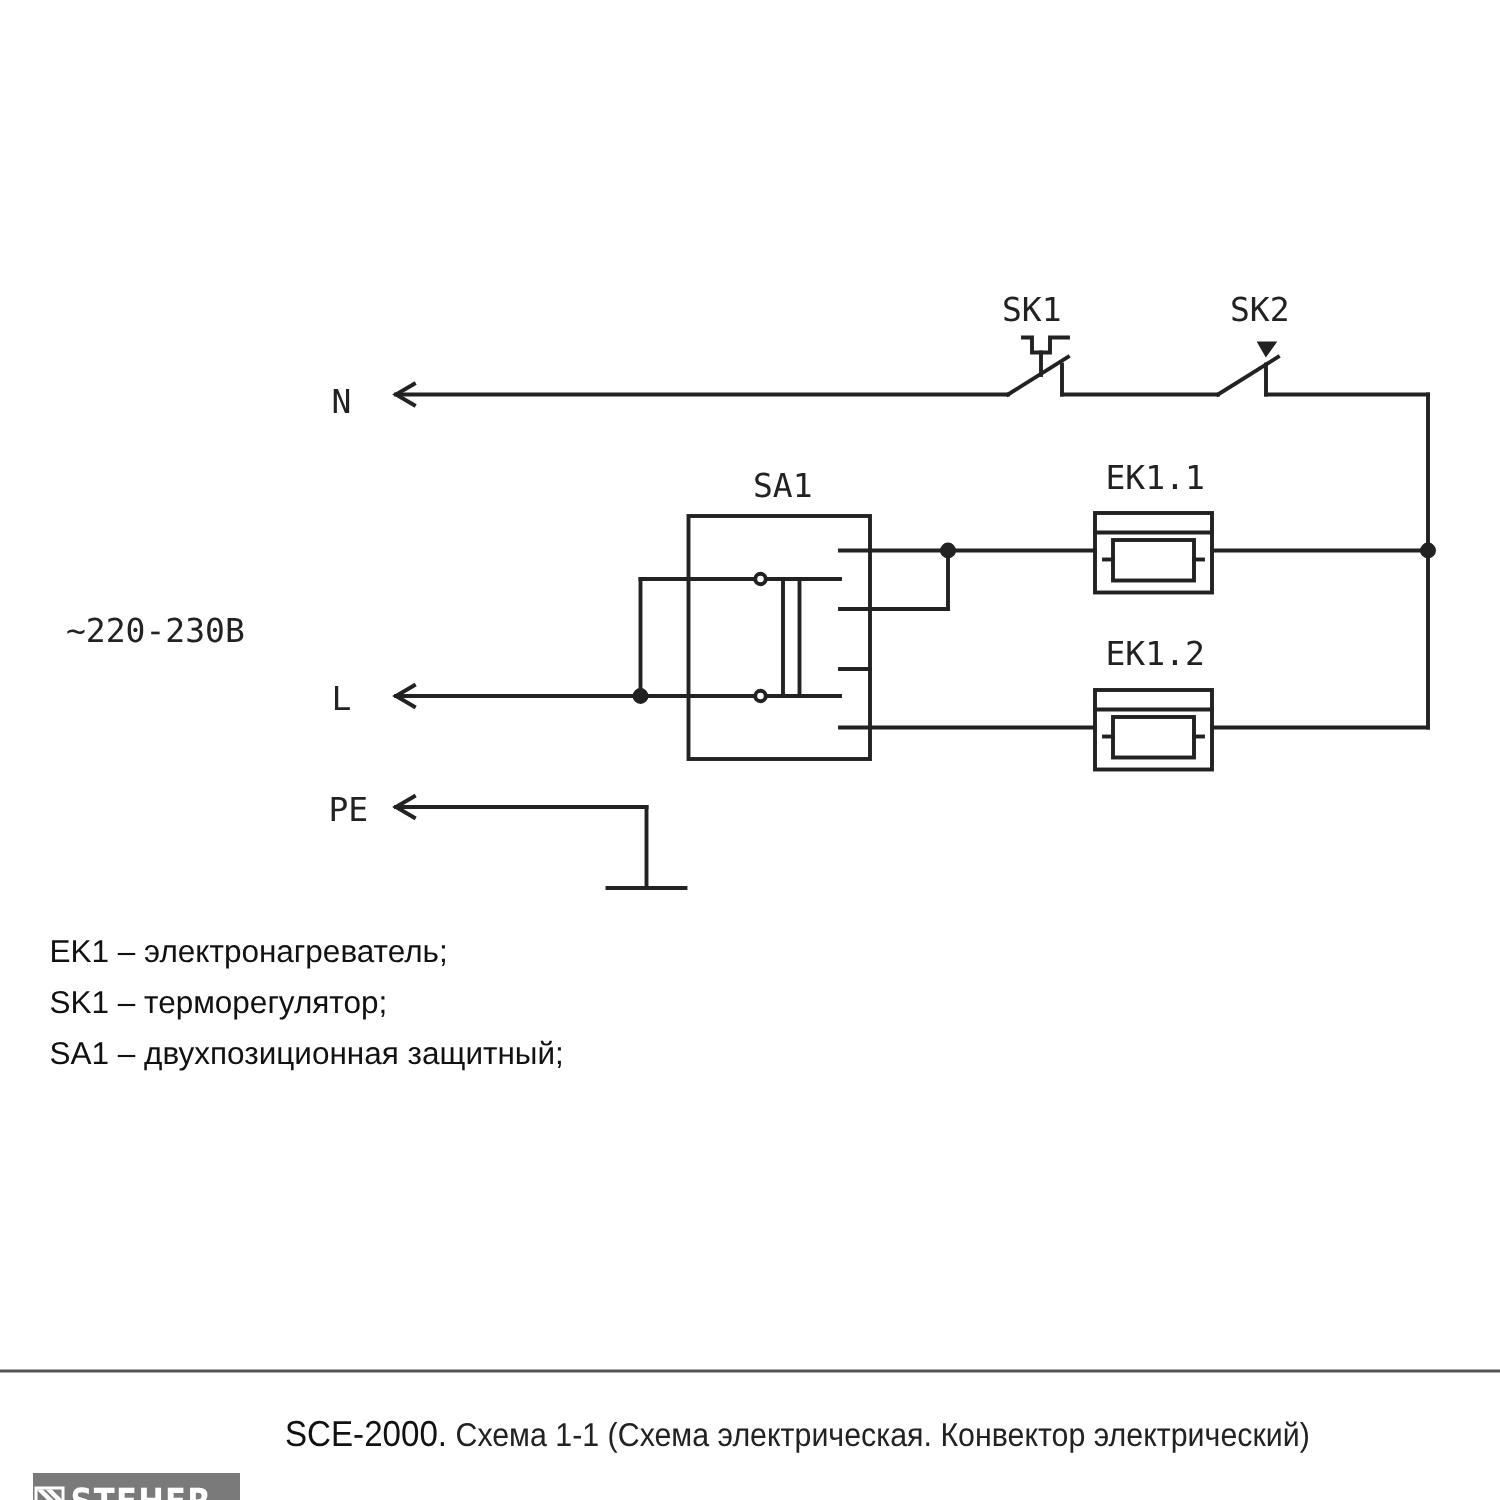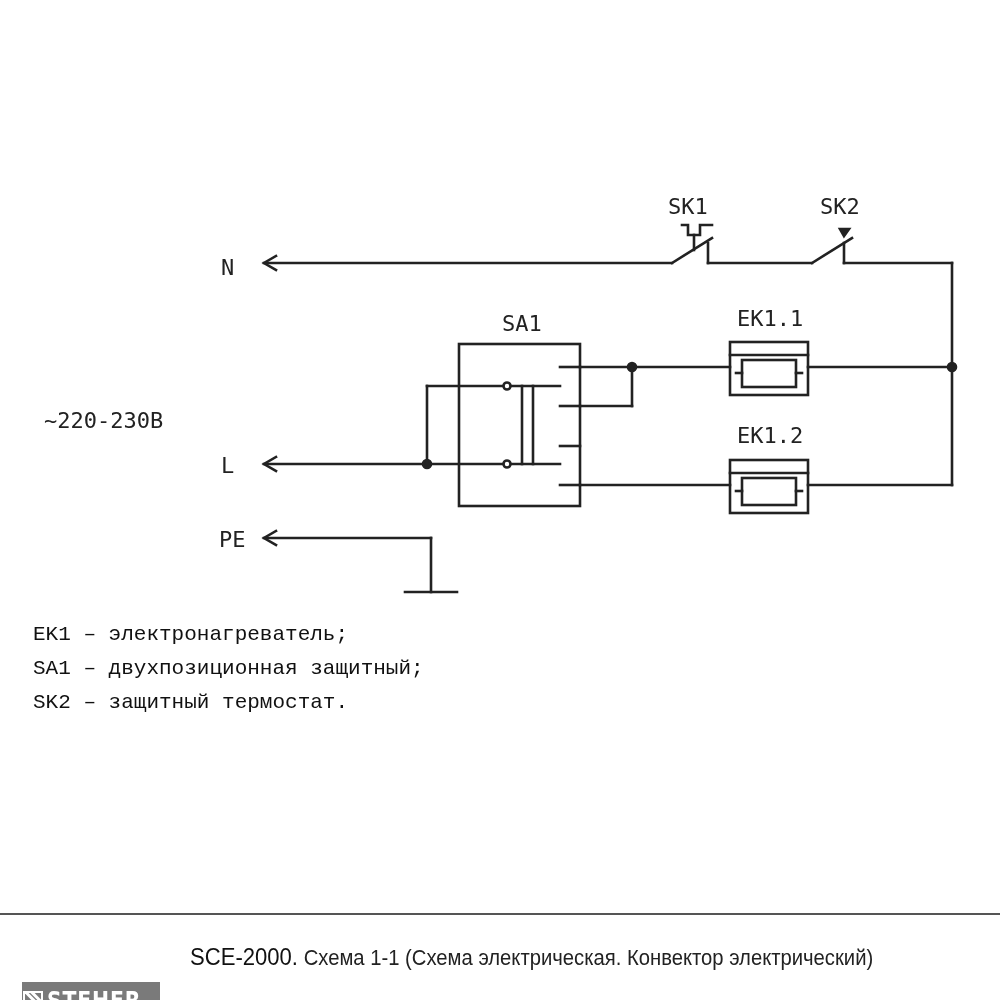--- a/index.html
+++ b/index.html
@@ -1,19 +1,19 @@
 <!DOCTYPE html>
 <html><head>
 <meta charset="utf-8">
 <style>
   html, body { margin: 0; padding: 0; background: #ffffff; }
   body { width: 1000px; height: 1000px; position: relative; overflow: hidden; font-family: "DejaVu Sans", sans-serif; }
   #diagram { position: absolute; left: 0; top: 0; width: 1000px; height: 610px; }
   .lbl { font-family: "DejaVu Sans Mono", monospace; fill: #222; }
-  .legend { position: absolute; left: 33px; top: 618px; font-family: Liberation Mono, monospace; font-size: 21px; line-height: 34px; color: #111; }
+  .legend { position: absolute; left: 33px; top: 618px; font-family: Liberation Sans, sans-serif; font-size: 21px; line-height: 34px; color: #111; }
   .legend div { white-space: nowrap; }
   .footer-rule { position: absolute; left: 0; top: 913px; width: 1000px; height: 2px; background: #555; }
   .logo { position: absolute; left: 22px; top: 982px; width: 138px; height: 38px; background: #7a7a7a; display: flex; align-items: center; justify-content: center; gap: 4px; }
   .logo-mark { width: 20px; height: 20px; border: 2px solid #fff; box-sizing: border-box; position: relative; overflow: hidden; }
   .logo-mark::before { content: ""; position: absolute; left: -4px; top: 7px; width: 28px; height: 3px; background: #fff; transform: rotate(45deg); }
   .logo-mark::after { content: ""; position: absolute; left: -4px; top: 1px; width: 28px; height: 3px; background: #fff; transform: rotate(45deg); }
   .logo-text { color: #fff; font-family: "DejaVu Sans", sans-serif; font-weight: bold; font-size: 24px; letter-spacing: 1px; transform: scaleX(0.85); transform-origin: left center; }
   .caption { position: absolute; left: 190px; top: 943px; font-family: "Liberation Sans", sans-serif; font-size: 22px; color: #222; white-space: nowrap; transform: scaleX(0.92); transform-origin: left center; }
   .caption .model { font-size: 24px; color: #111; }
 </style>
@@ -106,22 +106,22 @@
   <text class="lbl" x="44" y="428" font-size="22">~220-230В</text>
   <text class="lbl" x="502" y="331" font-size="22">SA1</text>
   <text class="lbl" x="668" y="214" font-size="22">SK1</text>
   <text class="lbl" x="820" y="214" font-size="22">SK2</text>
   <text class="lbl" x="737" y="326" font-size="22">EK1.1</text>
   <text class="lbl" x="737" y="443" font-size="22">EK1.2</text>
 </svg>
 
 <div class="legend">
   <div>EK1 – электронагреватель;</div>
+  <div>SK1 – терморегулятор;</div>
   <div>SA1 – двухпозиционная защитный;</div>
-  <div>SK2 – защитный термостат.</div>
 </div>
 
 <div class="footer-rule"></div>
 
 <div class="logo">
   <span class="logo-mark"></span>
   <span class="logo-text">STEHER</span>
 </div>
 
 <div class="caption">

